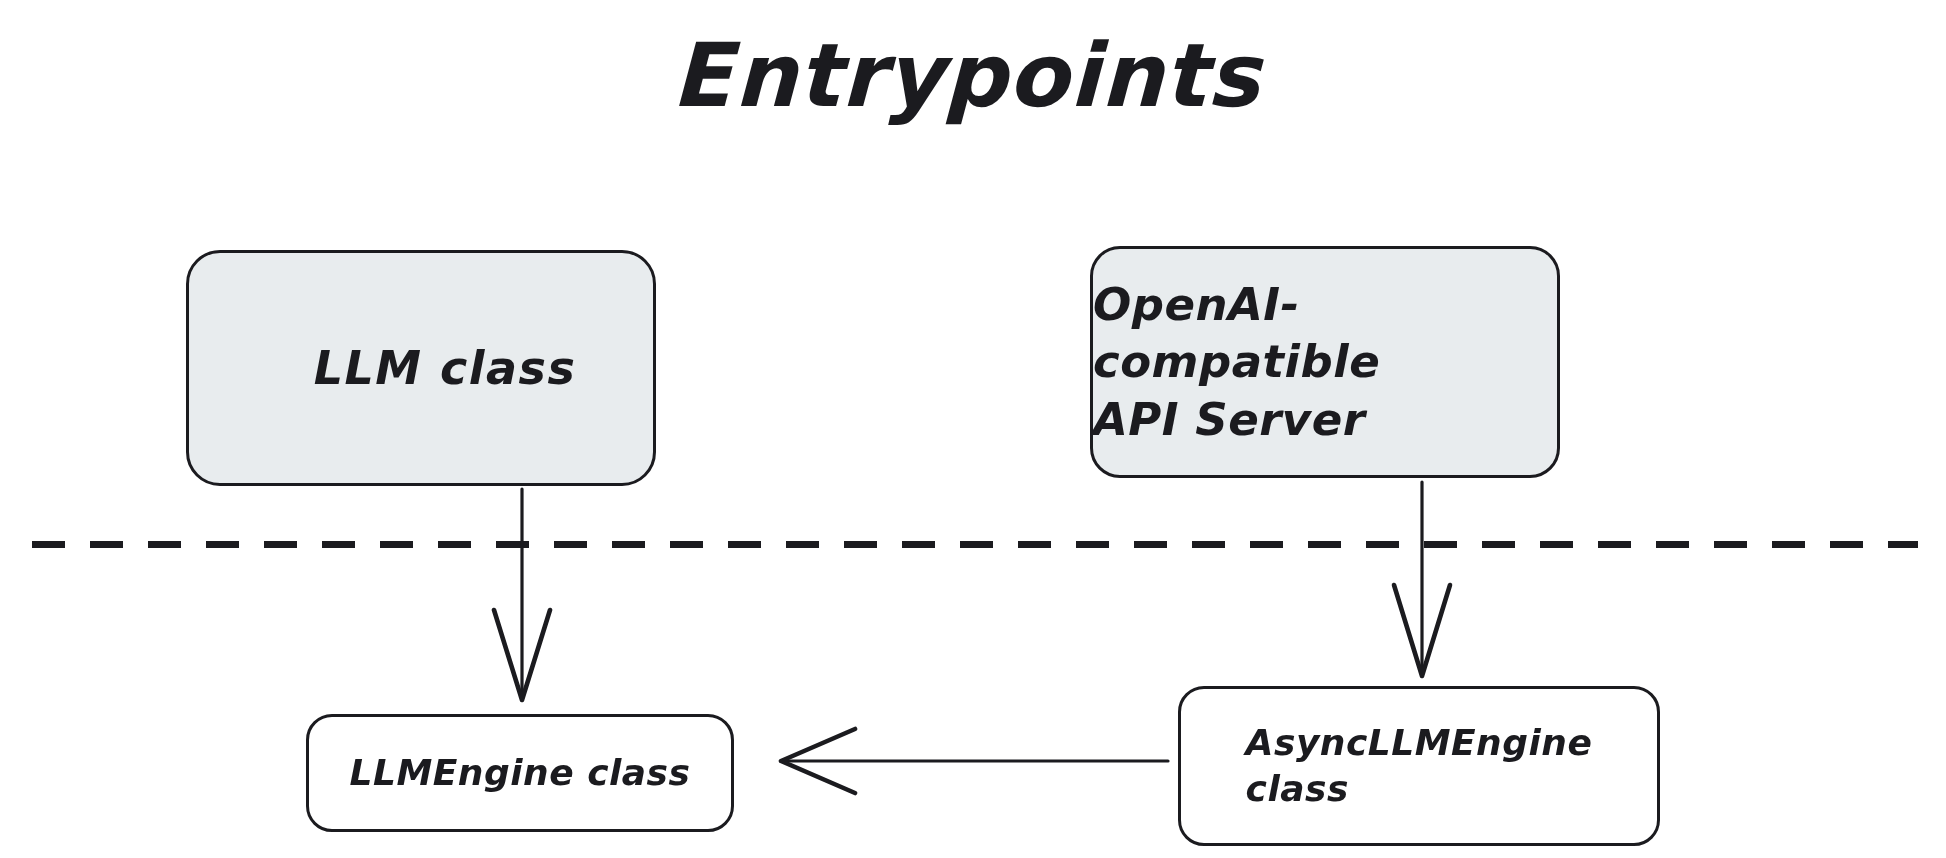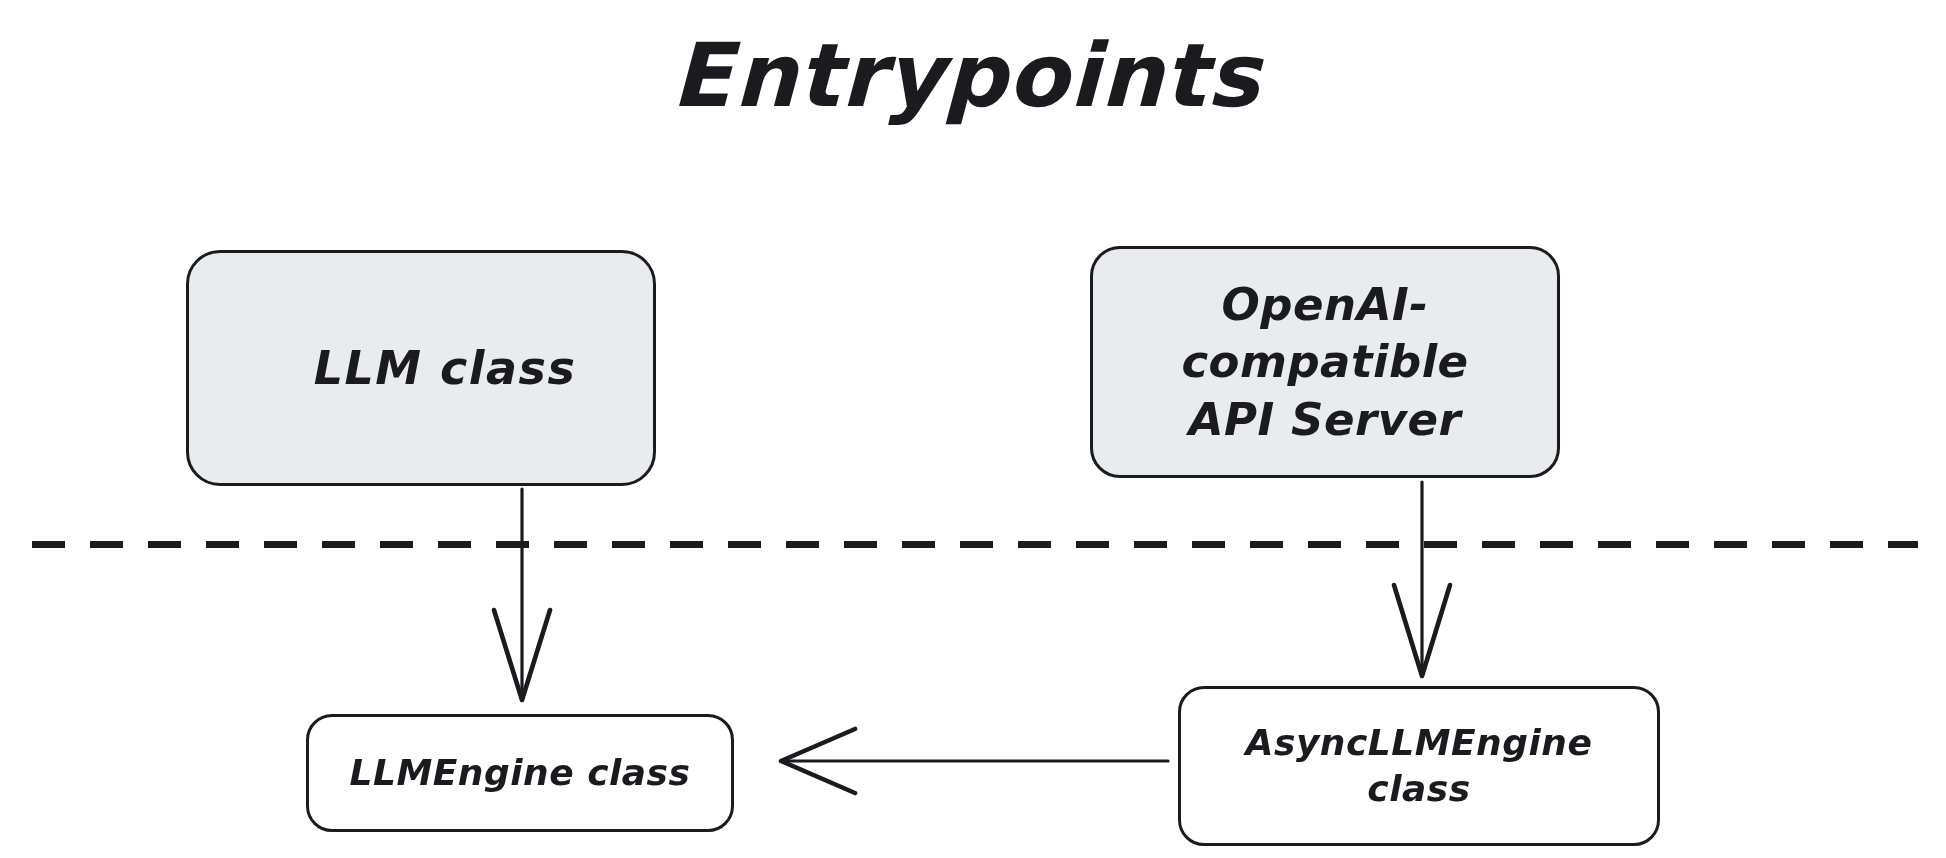--- a/index.html
+++ b/index.html
@@ -32,21 +32,20 @@
     color: #1b1b1f;
     transform: skewX(-4deg);
   }
   
   .node {
     position: absolute;
     box-sizing: border-box;
     display: flex;
     align-items: center;
     justify-content: center;
-    text-align: center;
     border: 3px solid #1b1b1f;
     border-radius: 34px;
     font-family: "DejaVu Sans", sans-serif;
     font-style: italic;
     font-weight: 600;
     color: #1b1b1f;
     line-height: 1.28;
     white-space: pre-line;
   }
   .node.filled {

